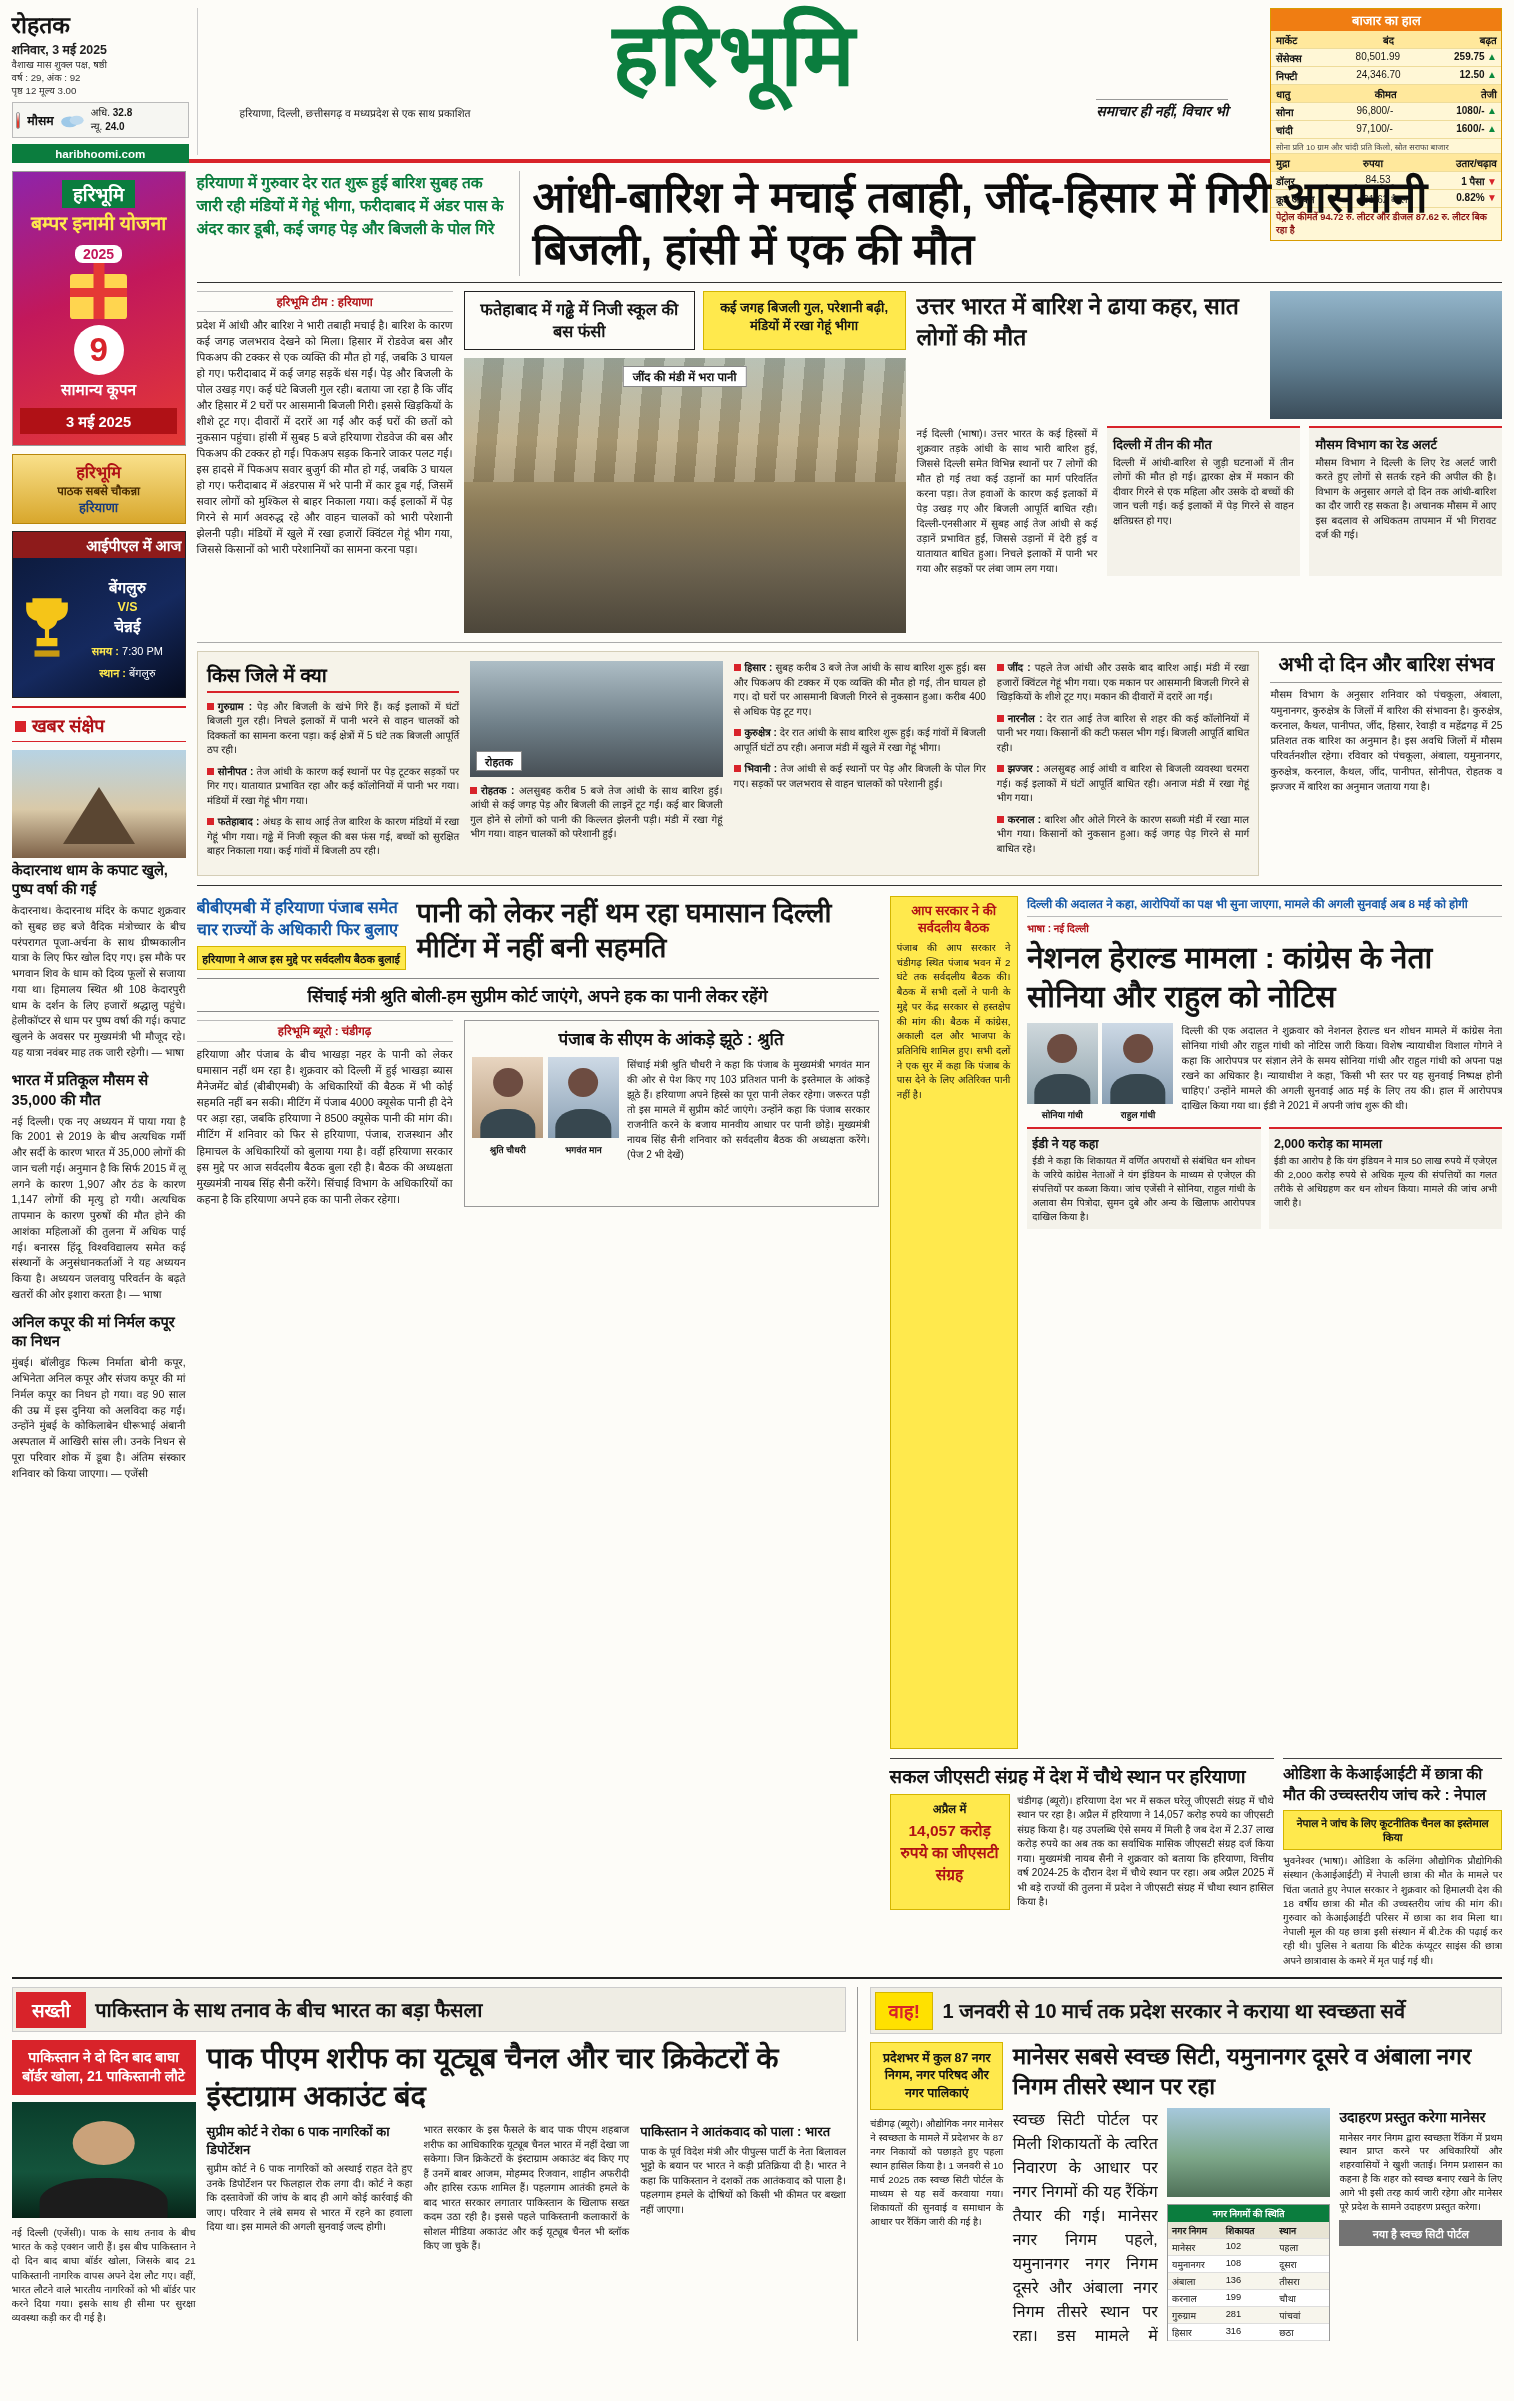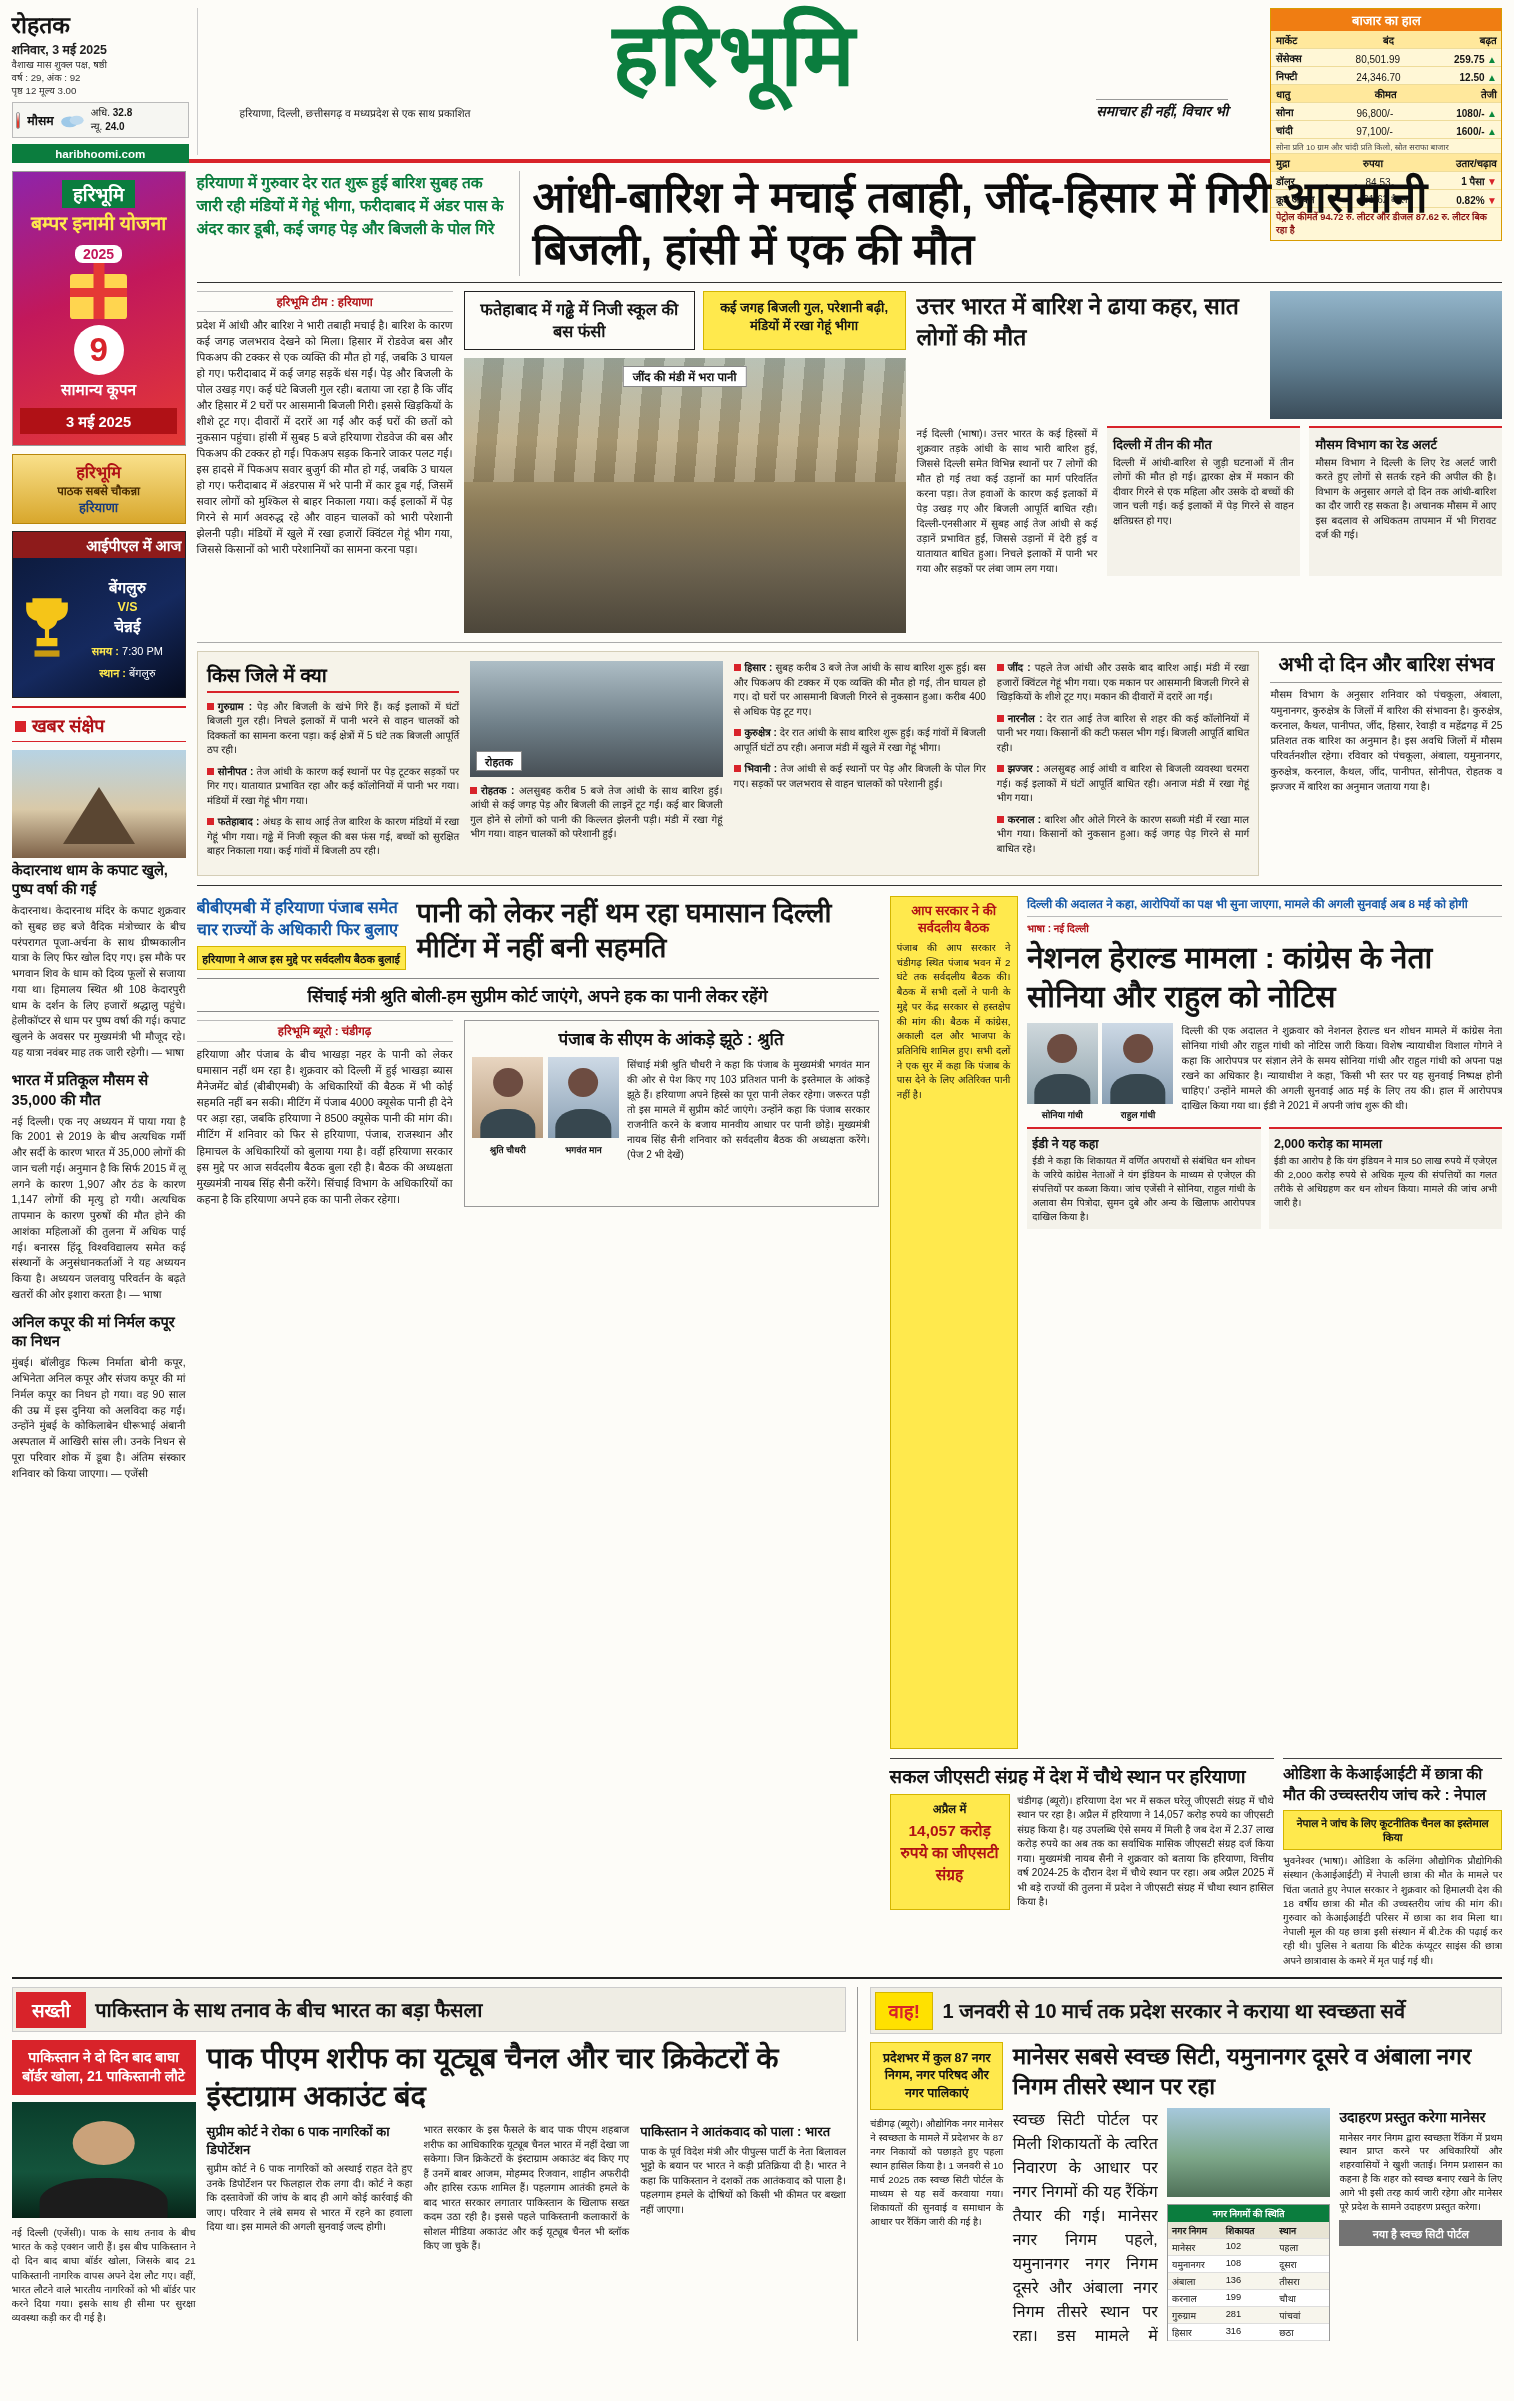--- a/index.html
+++ b/index.html
@@ -18,21 +18,21 @@
   .w-temps{font-size:10px;line-height:1.4}
   .site{background:#0b7d3e;color:#fff;text-align:center;font-weight:bold;font-size:11.6px;padding:3.1px;margin-top:5.4px;cursor:pointer}
   .mh-center{flex:1;text-align:center;min-width:0}
   .logo{font-size:87px;font-weight:900;color:#0b7d3e;line-height:1.08;letter-spacing:0.8px}
   .under-logo{display:flex;justify-content:space-between;align-items:flex-end;padding:0 31px;margin-top:-3.1px}
   .publine{font-size:10.5px;color:#222}
   .tagline{font-size:14px;font-weight:bold;font-style:italic;color:#111;border-top:0.8px solid #999;padding-top:1.5px}
   .mh-right{width:232px}
   .market{border:1.5px solid #d89b00;background:#fff7d6;font-size:10px}
   .market-title{background:#f07d12;color:#fff;font-weight:800;text-align:center;font-size:13px;padding:2.3px}
-  .m-head,.m-row{display:flex;justify-content:space-between;padding:1.5px 4.6px;border-bottom:0.8px solid #eedc9a;align-items:flex-end}
+  .m-head,.m-row{display:flex;justify-content:space-between;padding:1.5px 4.6px;border-bottom:0.8px solid #eedc9a;align-items:flex-start}
   .m-head{font-weight:800;background:#ffe89c}
   .m-name{font-weight:bold}
   .chg{font-weight:bold}
   .arr-up{color:#0b8a3e;font-style:normal;margin-left:2.3px}
   .arr-up::after{content:"▲"}
   .arr-dn{color:#d8232a;font-style:normal;margin-left:2.3px}
   .arr-dn::after{content:"▼"}
   .m-note{font-size:8.1px;color:#444;padding:1.5px 4.6px;border-bottom:0.8px solid #eedc9a}
   .fuel{font-size:9.3px;font-weight:bold;color:#8a1313;padding:3.1px 4.6px;line-height:1.35}
   .rule{height:3.9px;background:#d8232a;margin:4.6px 0 7.7px}

